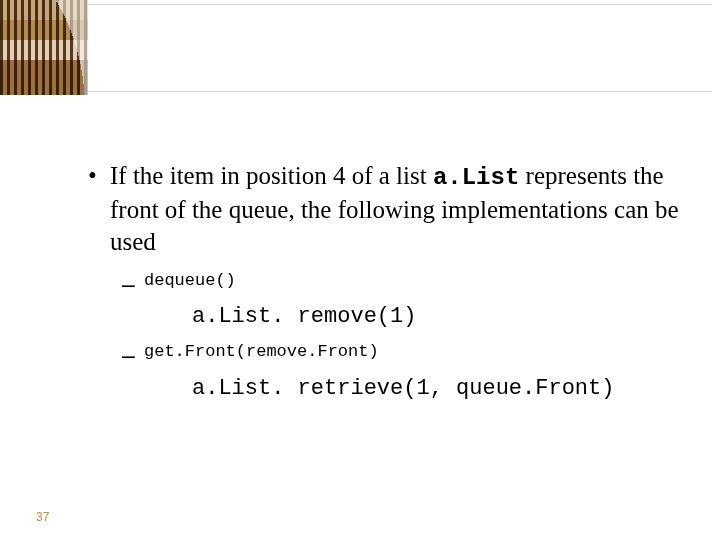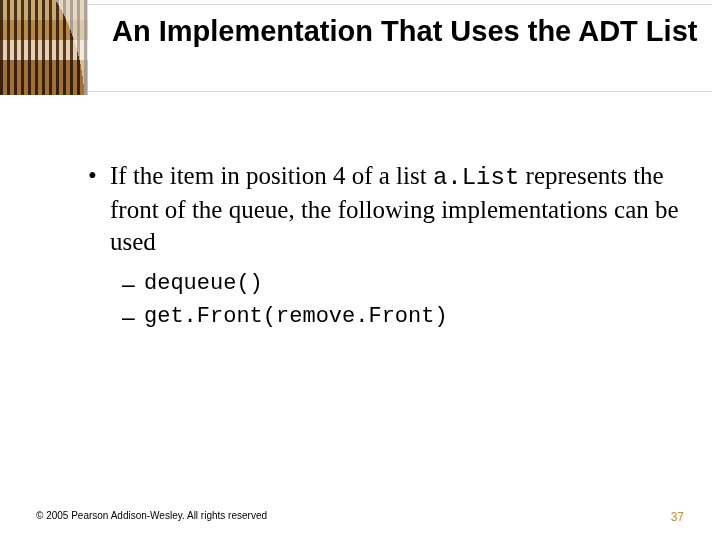--- a/index.html
+++ b/index.html
@@ -84,38 +84,39 @@
   .bullet-mark {
     flex: 0 0 22px;
     text-align: left;
   }
   .bullet-body {
     flex: 1 1 auto;
   }
   code.inline {
     font-family: "Courier New", Courier, monospace;
     font-size: 24px;
+    font-weight: bold;
   }
   .sub-list {
     margin-left: 34px;
     margin-top: 6px;
     font-size: 23px;
   }
   .sub-item {
     display: flex;
     margin-bottom: 4px;
   }
   .dash {
     flex: 0 0 22px;
     font-family: Arial, sans-serif;
   }
   .sub-body {
     flex: 1 1 auto;
     font-family: "Courier New", Courier, monospace;
-    font-size: 22px;
+    font-size: 17px;
   }
   .sub-code-line {
     margin-left: 70px;
     font-family: "Courier New", Courier, monospace;
     font-size: 22px;
     margin-bottom: 10px;
   }
   .footer {
     position: absolute;
     left: 36px;
@@ -134,40 +135,40 @@
   }
 </style>
 </head>
 <body>
 
 <div class="header-area">
   <div class="deco-bg"></div>
   <div class="deco-curve"></div>
   <div class="hr-top"></div>
   <div class="hr-bot"></div>
-  <div class="title">An Implementation That Uses the ADT List</div>
 </div>
 
 <div class="content">
   <div class="bullet-row">
     <div class="bullet-mark">•</div>
     <div class="bullet-body">
       <span>If the item in position 4 of a list </span><code class="inline">a.List</code><span> represents the front of the queue, the following implementations can be used</span>
     </div>
   </div>
 
   <div class="sub-list">
     <div class="sub-item">
       <div class="dash">–</div>
       <div class="sub-body">dequeue()</div>
     </div>
+    <div class="sub-code-line">a.List. remove(1)</div>
 
     <div class="sub-item">
       <div class="dash">–</div>
       <div class="sub-body">get.Front(remove.Front)</div>
     </div>
+    <div class="sub-code-line">a.List. retrieve(1, queue.Front)</div>
   </div>
 </div>
 
 <div class="footer">
-  <span>© 2005 Pearson Addison-Wesley. All rights reserved</span>
   <span class="pagenum">37</span>
 </div>
 
 </body></html>

